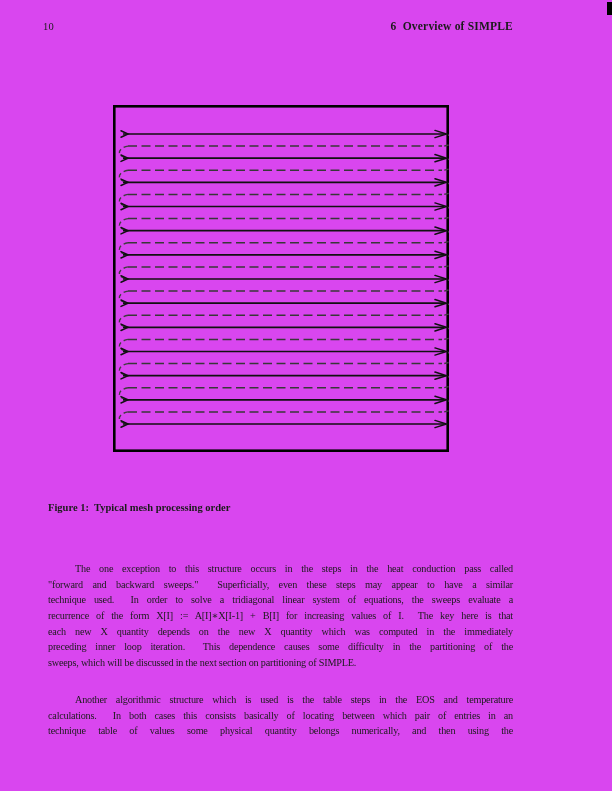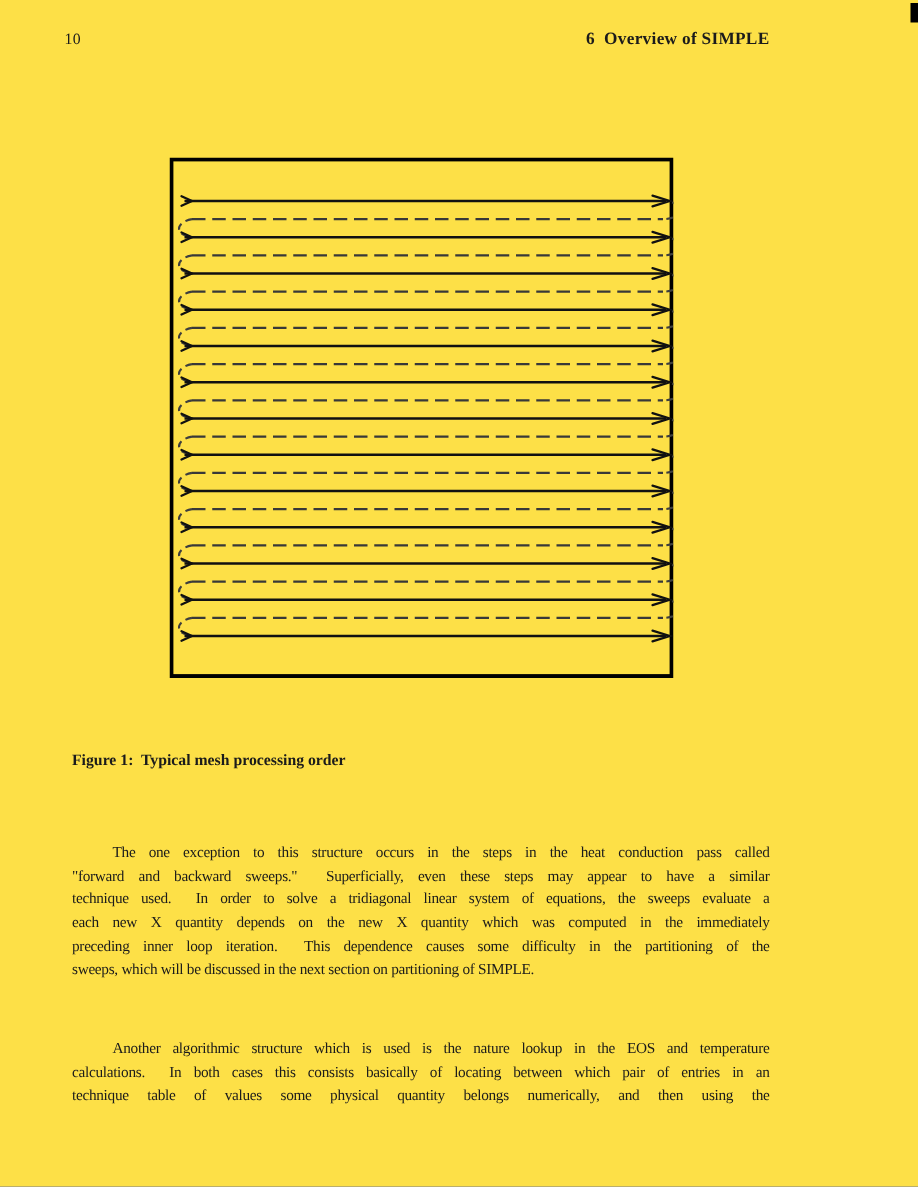--- a/index.html
+++ b/index.html
@@ -1,19 +1,19 @@
 <!DOCTYPE html>
 <html><head>
 <meta charset="utf-8">
 <style>
   html,body{margin:0;padding:0;background:#888;}
   .page{
     position:relative;
     width:612px;height:791px;
-    background:#fde047;
+    background:#d946ef;
     font-family:"Liberation Serif","DejaVu Serif",serif;
     color:#1b1b1b;
     overflow:hidden;
     margin:0 auto;
   }
   .scan-mark{
     position:absolute;right:0;top:2px;width:5px;height:13px;background:#000;
   }
   .header{
     position:absolute;left:43px;top:20px;width:470px;
@@ -137,23 +137,24 @@
         <polyline class="ah" points="8,315.8 15,319 8,322.2"></polyline>
       </svg>
   </div>
 
   <div class="caption">Figure 1:&nbsp; Typical mesh processing order</div>
 
   <div class="para para-1">
       <div class="bline first">The one exception to this structure occurs in the steps in the heat conduction pass called</div>
       <div class="bline">"forward and backward sweeps."&nbsp; Superficially, even these steps may appear to have a similar</div>
       <div class="bline">technique used.&nbsp; In order to solve a tridiagonal linear system of equations, the sweeps evaluate a</div>
+      <div class="bline">recurrence of the form X[I] := A[I]∗X[I-1] + B[I] for increasing values of I.&nbsp; The key here is that</div>
       <div class="bline">each new X quantity depends on the new X quantity which was computed in the immediately</div>
       <div class="bline">preceding inner loop iteration.&nbsp; This dependence causes some difficulty in the partitioning of the</div>
       <div class="bline">sweeps, which will be discussed in the next section on partitioning of SIMPLE.</div>
     </div>
   <div class="para para-2 justify-last">
-      <div class="bline first">Another algorithmic structure which is used is the nature lookup in the EOS and temperature</div>
+      <div class="bline first">Another algorithmic structure which is used is the table steps in the EOS and temperature</div>
       <div class="bline">calculations.&nbsp; In both cases this consists basically of locating between which pair of entries in an</div>
       <div class="bline">technique table of values some physical quantity belongs numerically, and then using the</div>
     </div>
 
 </div>
 
 </body></html>

